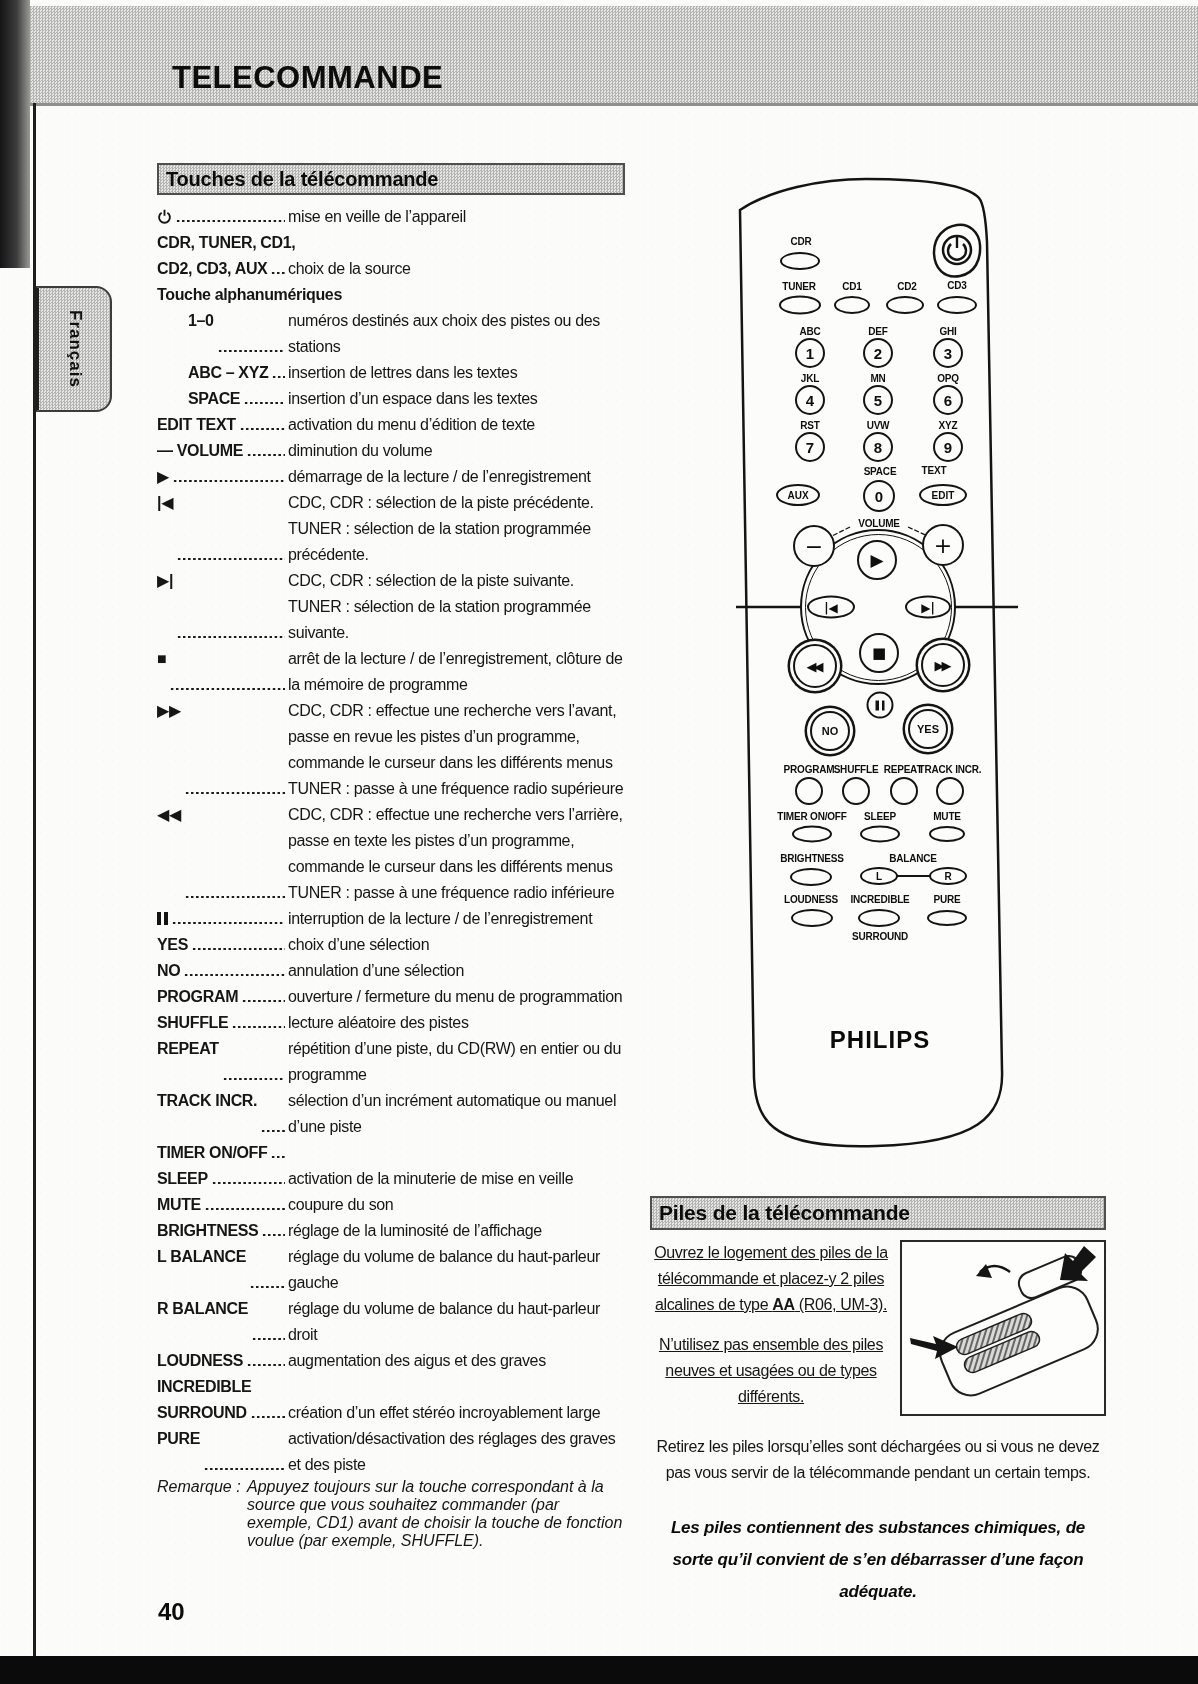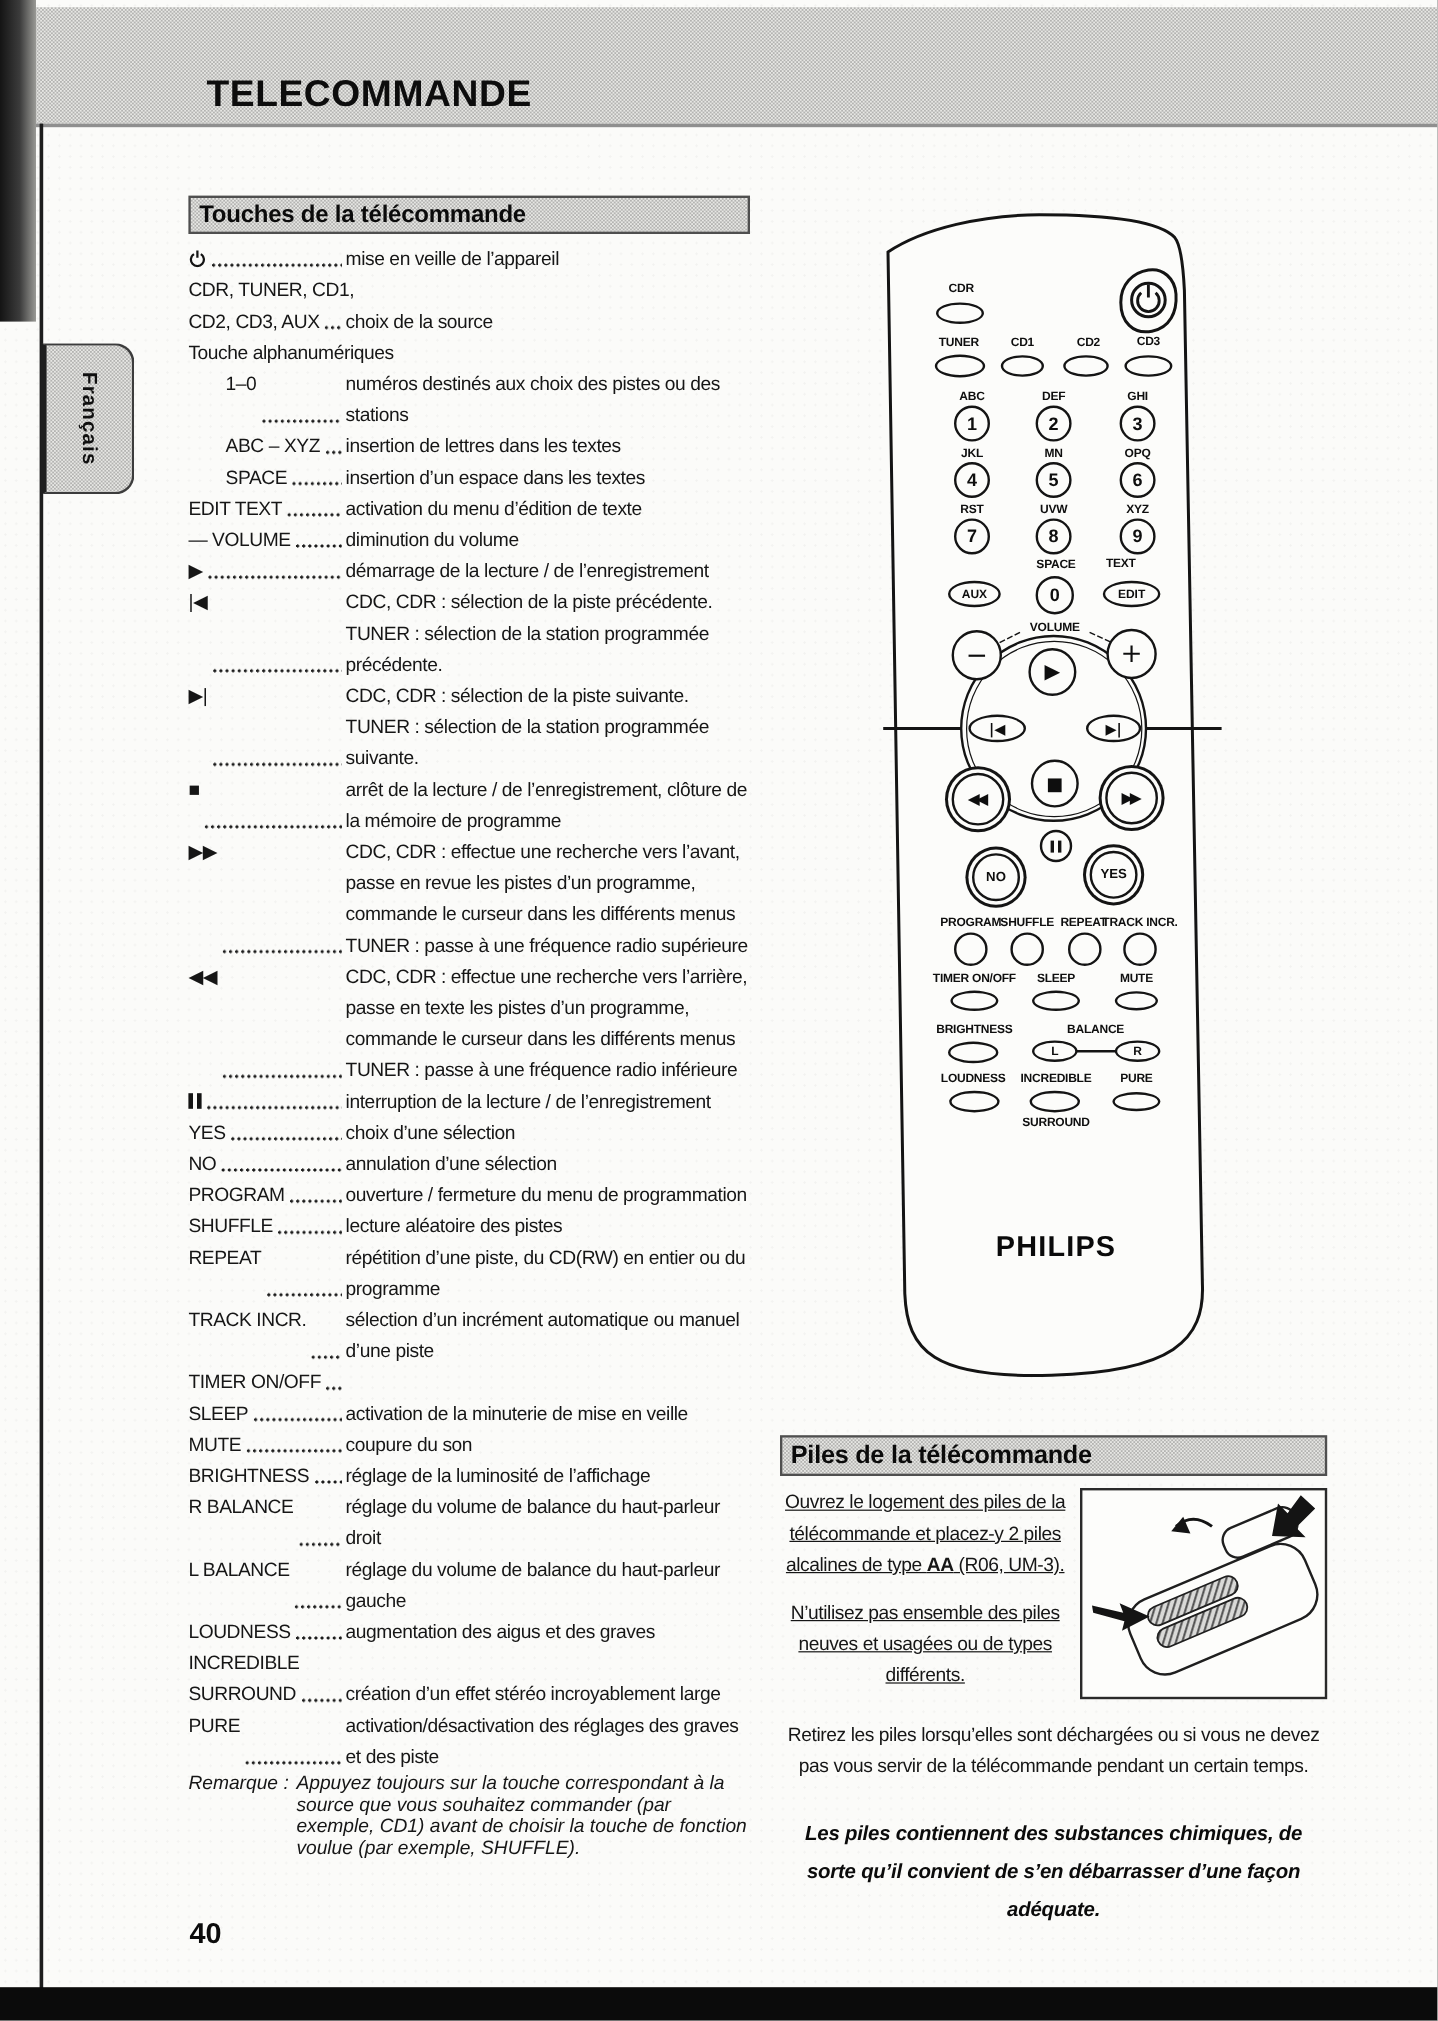--- a/index.html
+++ b/index.html
@@ -13,21 +13,21 @@
   .left-line{position:absolute;left:33px;top:103px;width:3px;height:1554px;background:#1d1d1d;}
   .francais-tab{position:absolute;left:34px;top:286px;width:78px;height:126px;border:2px solid #3c3c3c;border-left:5px solid #1f1f1f;
         border-radius:0 16px 16px 0;display:flex;align-items:center;justify-content:center;box-sizing:border-box;}
   .francais-tab span{writing-mode:vertical-rl;font-weight:bold;font-size:17px;letter-spacing:1px;color:#101010;}
   .sec-heading{border:2px solid #4f4f4f;height:32px;box-sizing:border-box;display:flex;align-items:center;
         padding-left:7px;font-weight:bold;font-size:20px;letter-spacing:-.2px;color:#0b0b0b;}
   
   .touches{position:absolute;left:157px;top:163px;width:468px;}
   .def-list{margin-top:9px;font-size:16px;line-height:26px;letter-spacing:-.35px;}
   .def-row{display:flex;}
-  .term-block{display:flex;width:131px;flex:none;box-sizing:border-box;}
+  .term-block{display:flex;width:131px;flex:none;box-sizing:border-box;font-weight:bold;}
   .term-block.wide{width:auto;flex:1;}
   .def-row.indent .term-block{padding-left:31px;}
   .term{white-space:nowrap;font-family:"Liberation Sans","DejaVu Sans",sans-serif;}
   .leader{flex:1;align-self:flex-end;height:10px;margin:0 3px 4px 4px;
         background-image:radial-gradient(circle at 2px 5px,#1c1c1c 1.15px,transparent 1.5px);
         background-size:5.1px 10px;background-repeat:repeat-x;}
   .desc{flex:1;}
   .sym svg{vertical-align:-2px;}
   .pbars{display:inline-block;width:11px;height:13px;vertical-align:-1px;
         background:linear-gradient(90deg,#141414 0 4px,transparent 4px 7px,#141414 7px 11px);}
@@ -256,31 +256,31 @@
         </div>
         <div class="def-row">
           <span class="term-block">
             <span class="term">BRIGHTNESS</span>
             <span class="leader"></span>
           </span>
           <span class="desc">réglage de la luminosité de l’affichage</span>
         </div>
         <div class="def-row">
           <span class="term-block">
+            <span class="term">L BALANCE</span>
+            <span class="leader"></span>
+          </span>
+          <span class="desc">réglage du volume de balance du haut-parleur gauche</span>
+        </div>
+        <div class="def-row">
+          <span class="term-block">
             <span class="term">R BALANCE</span>
             <span class="leader"></span>
           </span>
           <span class="desc">réglage du volume de balance du haut-parleur droit</span>
-        </div>
-        <div class="def-row">
-          <span class="term-block">
-            <span class="term">L BALANCE</span>
-            <span class="leader"></span>
-          </span>
-          <span class="desc">réglage du volume de balance du haut-parleur gauche</span>
         </div>
         <div class="def-row">
           <span class="term-block">
             <span class="term">LOUDNESS</span>
             <span class="leader"></span>
           </span>
           <span class="desc">augmentation des aigus et des graves</span>
         </div>
         <div class="def-row">
           <span class="term-block wide">
@@ -355,21 +355,21 @@
     <div class="rbtn" style="left:268px;top:230px;width:30px;height:30px;font-size:15px">6</div>
     <div class="rl" style="left:130px;top:255px">RST</div>
     <div class="rl" style="left:198px;top:255px">UVW</div>
     <div class="rl" style="left:268px;top:255px">XYZ</div>
     <div class="rbtn" style="left:130px;top:277px;width:30px;height:30px;font-size:15px">7</div>
     <div class="rbtn" style="left:198px;top:277px;width:30px;height:30px;font-size:15px">8</div>
     <div class="rbtn" style="left:268px;top:277px;width:30px;height:30px;font-size:15px">9</div>
 
     <div class="rl" style="left:200px;top:301px">SPACE</div>
     <div class="rl" style="left:254px;top:300px">TEXT</div>
-    <div class="rbtn" style="left:132px;top:325px;width:44px;height:22px;font-size:10px">AUX</div>
+    <div class="rbtn" style="left:118px;top:325px;width:44px;height:22px;font-size:10px">AUX</div>
     <div class="rbtn" style="left:199px;top:326px;width:32px;height:32px;font-size:15px">0</div>
     <div class="rbtn" style="left:263px;top:325px;width:48px;height:22px;font-size:10px">EDIT</div>
 
     <div class="rl" style="left:199px;top:353px">VOLUME</div>
     <div class="bigpad"></div>
     <div class="rbtn glyph" style="left:134px;top:376px;width:42px;height:42px;font-size:22px;font-weight:normal">−</div>
     <div class="rbtn glyph" style="left:263px;top:375px;width:42px;height:42px;font-size:22px;font-weight:normal">+</div>
     <div class="rbtn glyph" style="left:197px;top:390px;width:40px;height:40px;font-size:17px">▶</div>
     <div class="rbtn glyph" style="left:151px;top:437px;width:48px;height:23px;font-size:12px">|◀</div>
     <div class="rbtn glyph" style="left:248px;top:437px;width:46px;height:23px;font-size:12px">▶|</div>

